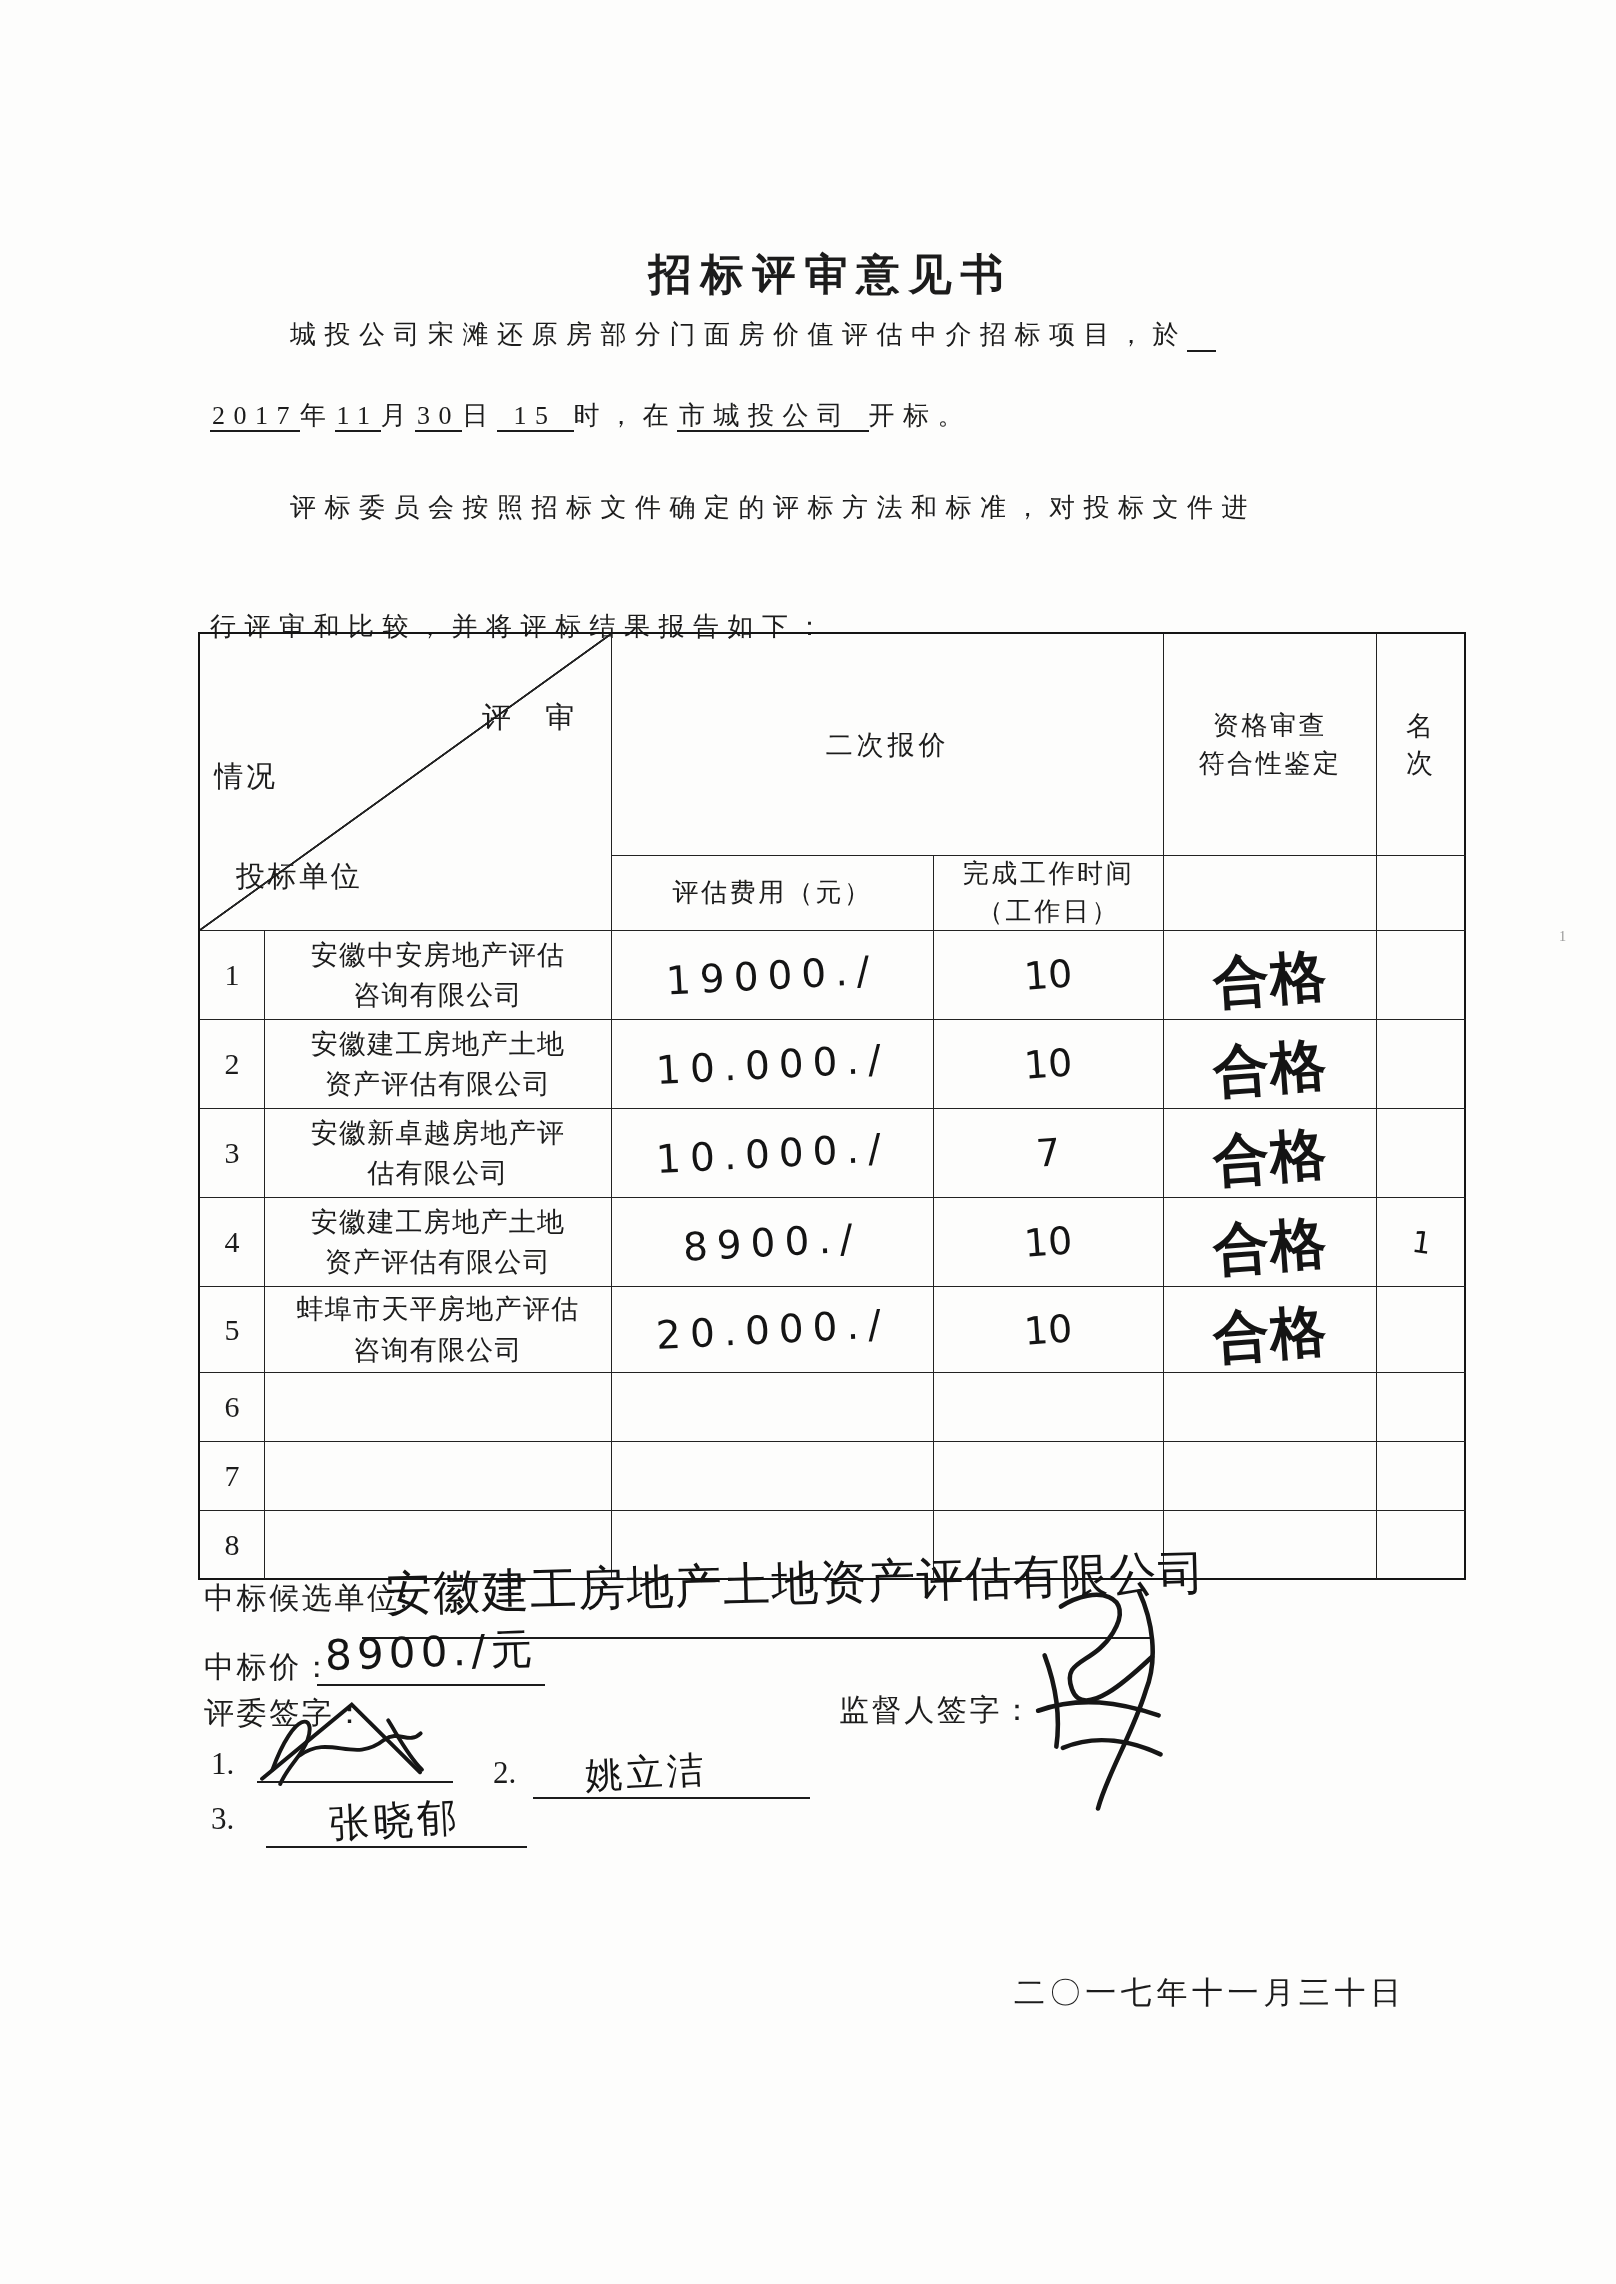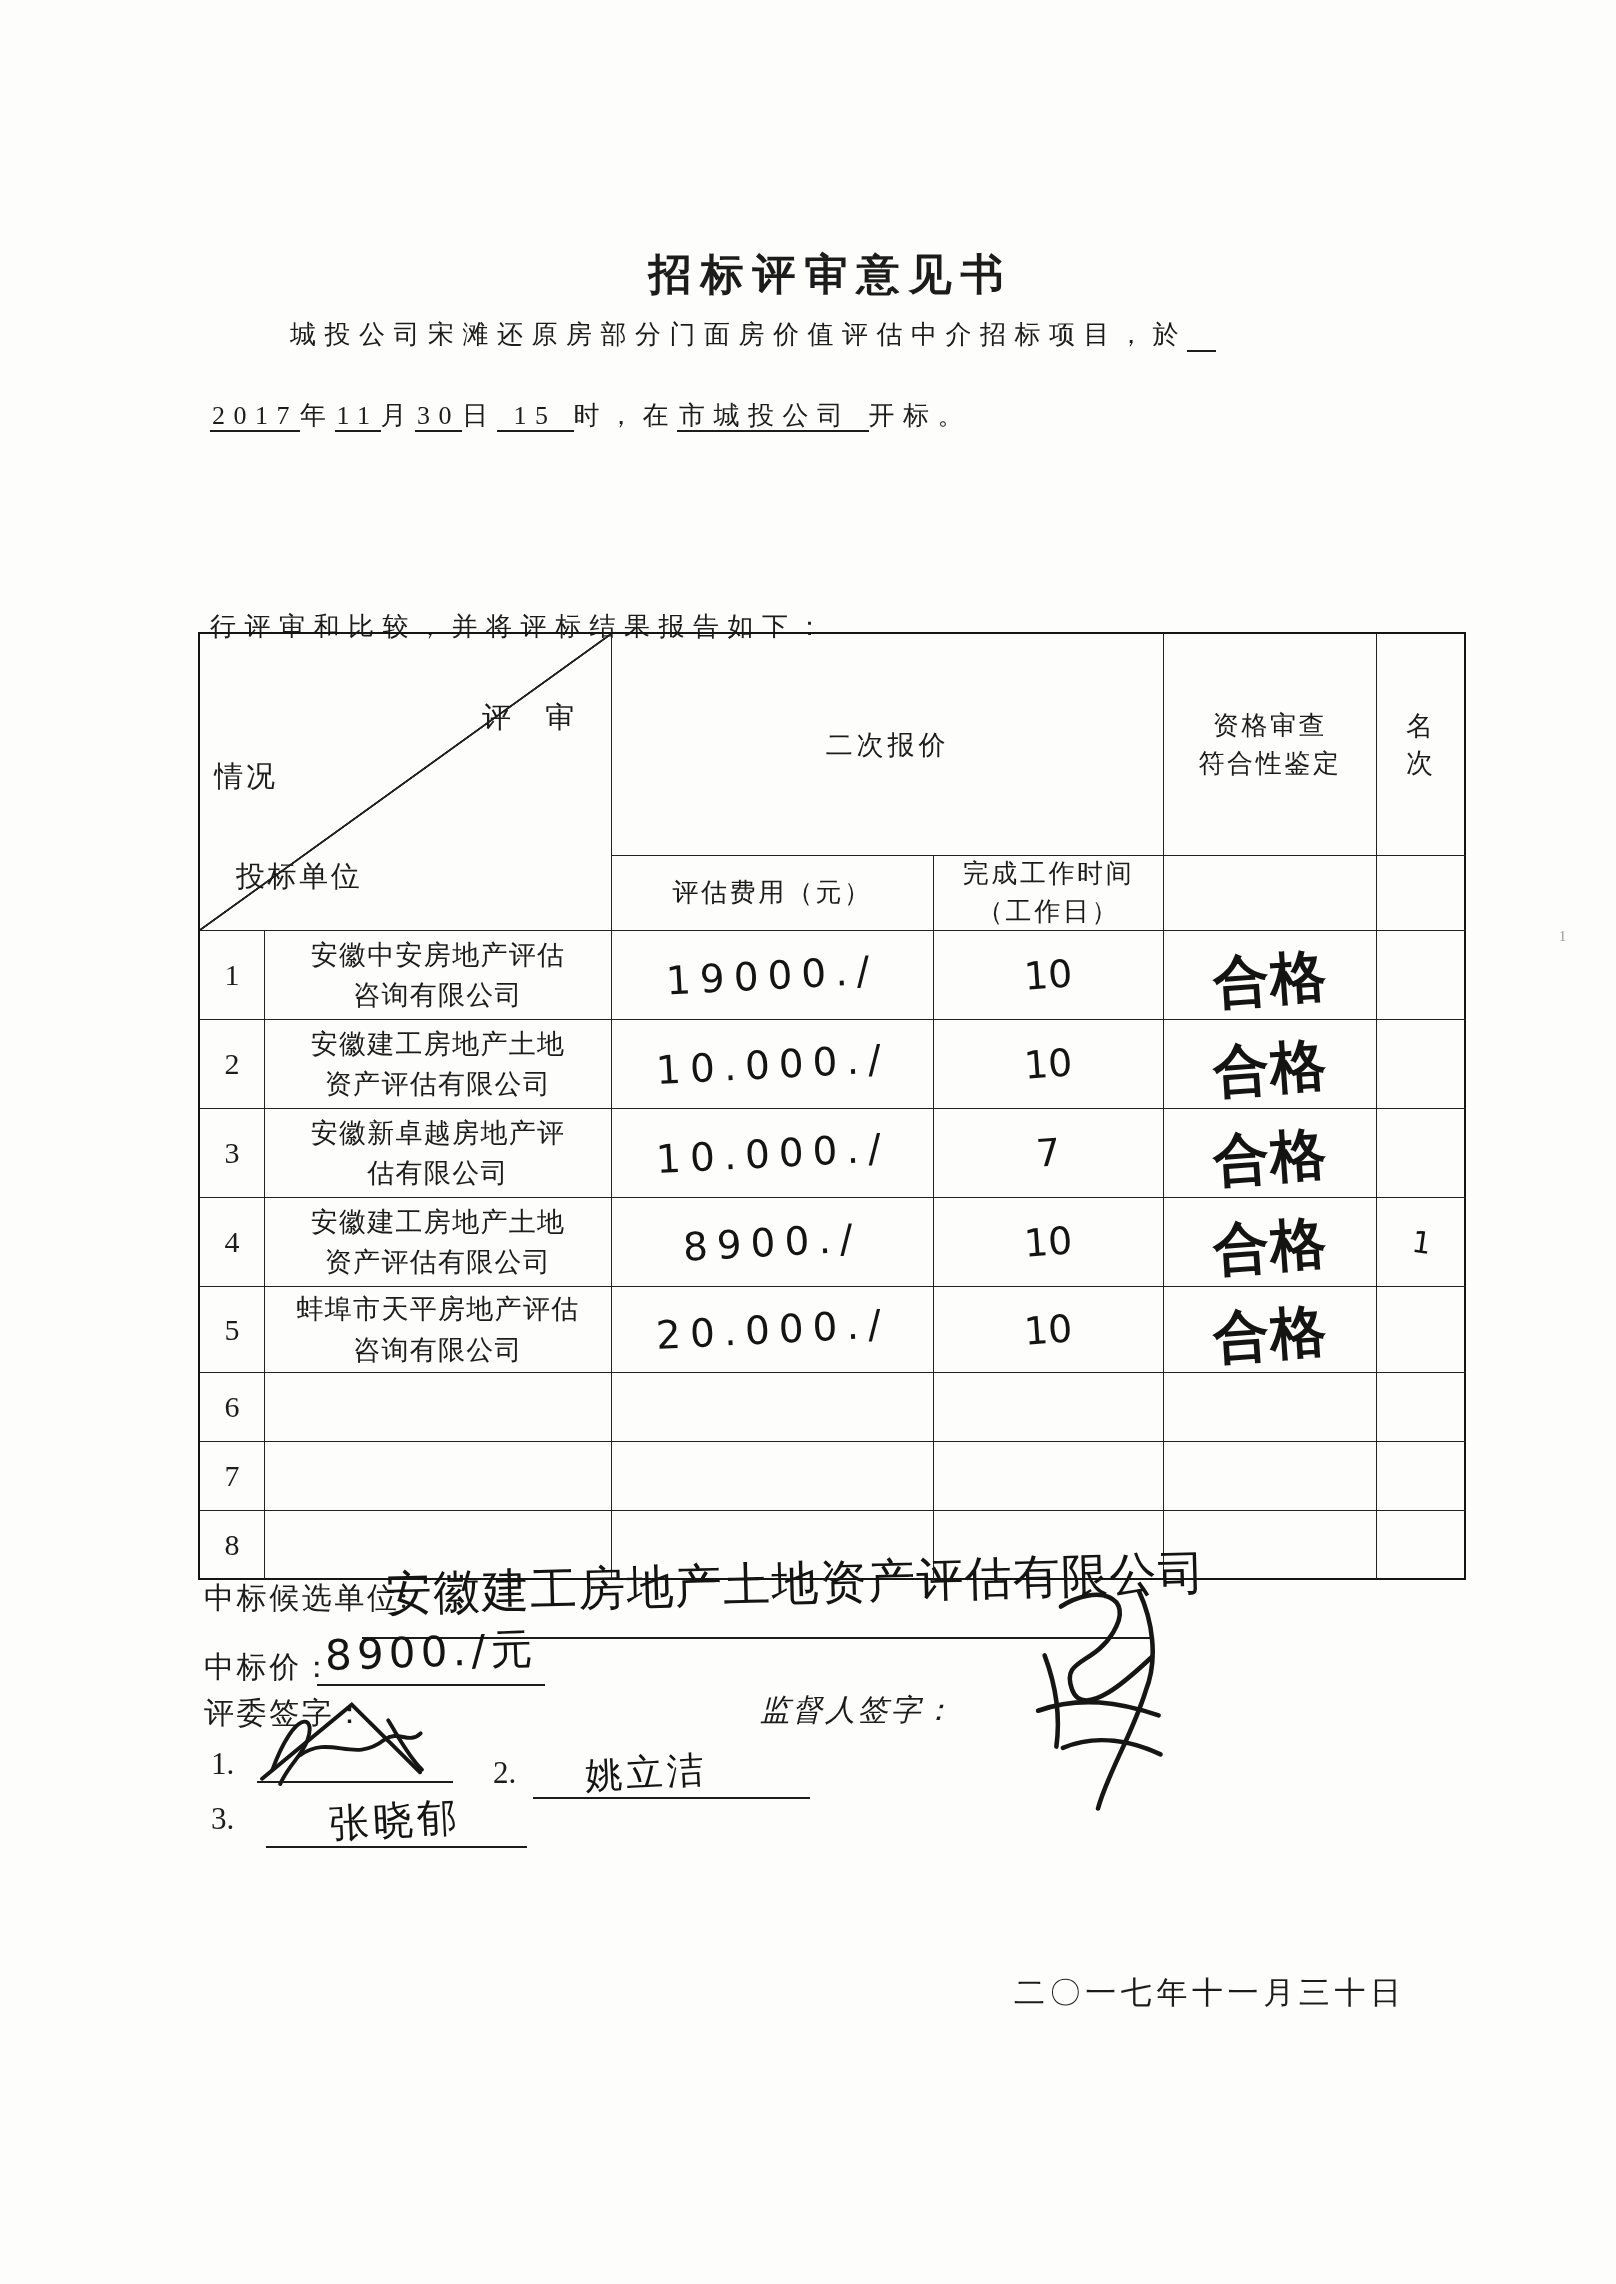--- a/index.html
+++ b/index.html
@@ -58,20 +58,21 @@
 <div class="page">
 
   <div class="abs title" style="left:50%;top:246px;transform:translateX(-50%);margin-left:22px;">招标评审意见书</div>
 
   <div class="abs body-line" style="left:290px;top:312px;"><span>城投公司宋滩还原房部分门面房价值评估中介招标项目，於</span><span class="blankline" style="width:29px;"></span></div>
 
   <div class="abs body-line" style="left:210px;top:398px;">
     <span class="u">2017</span><span>年</span><span class="u">11</span><span>月</span><span class="u">30</span><span>日</span><span class="u"> 15 </span><span>时，在</span><span class="u">市城投公司 </span><span>开标。</span>
   </div>
 
+  <div class="abs body-line" style="left:290px;top:490px;">评标委员会按照招标文件确定的评标方法和标准，对投标文件进</div>
   <div class="abs body-line" style="left:210px;top:571px;margin-top:38px;">行评审和比较，并将评标结果报告如下：</div>
 
   <div class="abs artifact" style="left:1559px;top:928px;">1</div>
 
   <div class="tbl">
 
     <div class="c hdr" style="grid-area:1/3/2/5;">二次报价</div>
 
     <div class="c diag">
       <span style="left:282px;top:64px;">评　审</span>
@@ -225,21 +226,21 @@
 
   <div class="abs label" style="left:204px;top:1578px;text-align:center;">中标候选单位:</div>
   <div class="abs hw hw-big" style="left:386px;top:1563px;">安徽建工房地产土地资产评估有限公司</div>
   <div class="uline" style="left:362px;top:1637px;width:792px;"></div>
 
   <div class="abs label" style="left:204px;top:1647px;">中标价：</div>
   <div class="abs hw hw-price" style="left:326px;top:1628px;">8900./元</div>
   <div class="uline" style="left:317px;top:1684px;width:228px;"></div>
 
   <div class="abs label" style="left:204px;top:1693px;">评委签字：</div>
-  <div class="abs label" style="left:760px;top:1690px;font-style:italic;">监督人签字：</div>
+  <div class="abs label" style="left:839px;top:1690px;">监督人签字：</div>
 
   <div class="abs" style="left:999px;top:1577px;">
     <svg width="215" height="261" viewBox="0 0 330 400">
       <g stroke="#161616" stroke-width="7" fill="none" stroke-linecap="round">
         <path d="M95 45 C150 10 210 28 175 85 C145 135 95 125 112 172 C130 222 205 150 235 122"></path>
         <path d="M215 22 C235 65 245 125 225 175 C205 240 165 305 152 355"></path>
         <path d="M60 205 C125 182 185 192 245 212"></path>
         <path d="M98 262 C150 240 205 252 248 272"></path>
         <path d="M70 120 C85 160 95 210 88 260"></path>
       </g>

